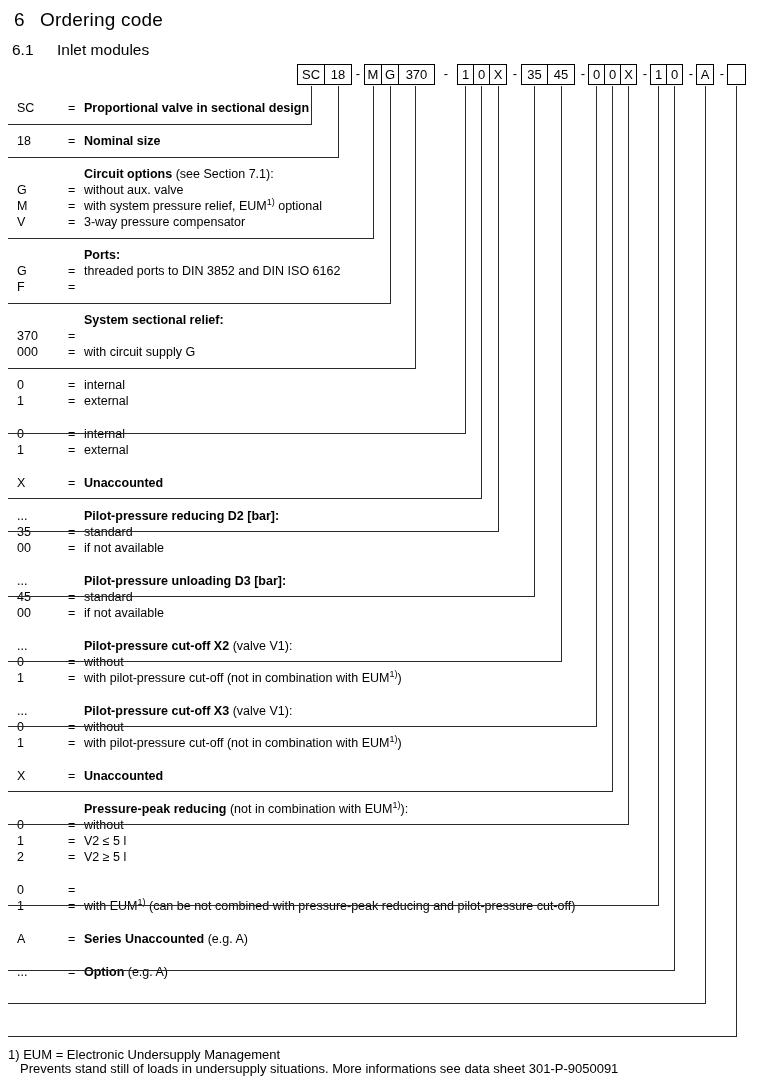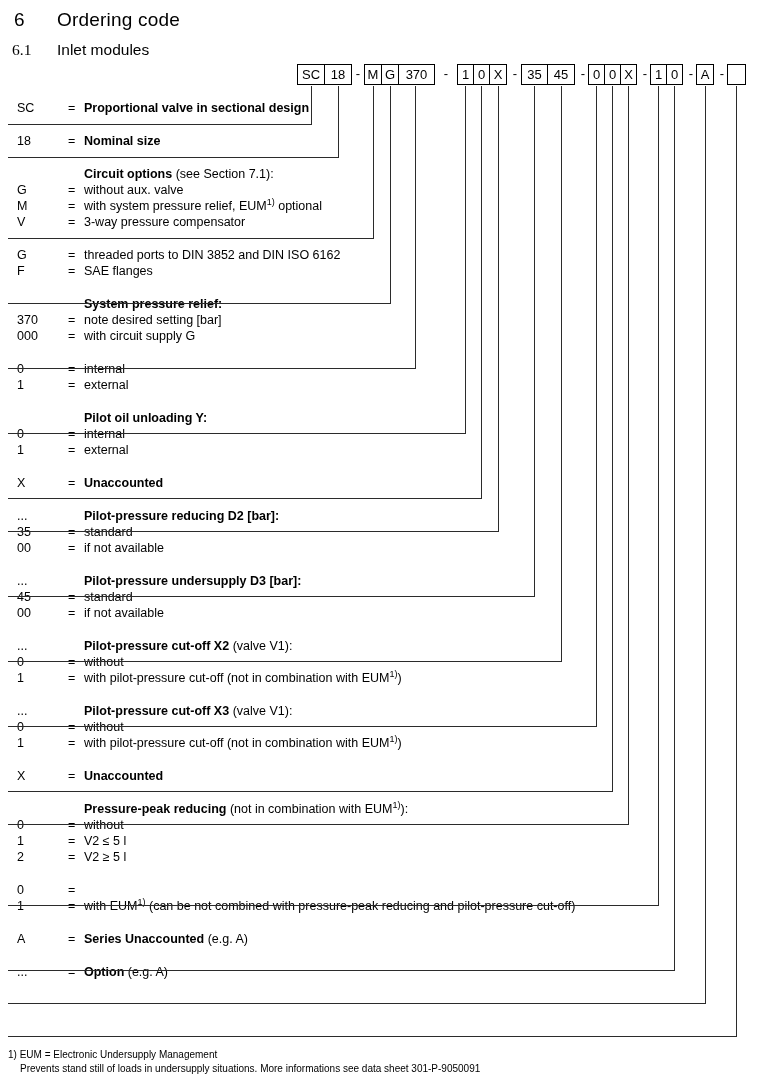--- a/index.html
+++ b/index.html
@@ -23,32 +23,32 @@
   .row.first { padding-top:0; }
   .line { display:flex; line-height:16px; font-size:12.5px; }
   .cell-code { flex:none; width:51px; padding-left:17px; }
   .cell-eq   { flex:none; width:16px; }
   .cell-desc { flex:1; padding-right:16px; }
   .bold { font-weight:bold; }
   sup { font-size:9px; line-height:0; }
   .hline { position:absolute; left:8px; height:1px; background:#2b2b2b; }
   .vline { position:absolute; width:1px; background:#2b2b2b; }
   
-  #footnote { position:absolute; left:8px; top:1048px; font-size:10px; line-height:14px; }
+  #footnote { position:absolute; left:8px; top:1048px; font-size:13px; line-height:14px; }
   #footnote .fn2 { margin-left:12px; }
 </style>
 </head>
 <body>
 
 <div id="page">
 
   <span class="abs h1" style="left:14px; top:9px;">6</span>
-  <span class="abs h1" style="left:57px; top:9px;">Ordering code</span>
-
-  <span class="abs h2" style="left:12px; top:41px;font-family:Liberation Serif, serif;">6.1</span>
+  <span class="abs h1" style="left:40px; top:9px;">Ordering code</span>
+
+  <span class="abs h2" style="left:12px; top:41px;">6.1</span>
   <span class="abs h2" style="left:57px; top:41px;">Inlet modules</span>
 
   <div id="codebar">
       <div class="box" style="left: 297px; width: 28px;">SC</div>
       <div class="box" style="left: 324px; width: 28px;">18</div>
       <div class="sep" style="left: 353px;">-</div>
       <div class="box" style="left: 364px; width: 18px;">M</div>
       <div class="box" style="left: 381px; width: 18px;">G</div>
       <div class="box" style="left: 398px; width: 37px;">370</div>
       <div class="sep" style="left: 441px;">-</div>
@@ -105,42 +105,41 @@
         <div class="line">
           <div class="cell-code">V</div>
           <div class="cell-eq">=</div>
           <div class="cell-desc">3-way pressure compensator</div>
         </div>
       </div>
       <div class="row">
         <div class="line">
           <div class="cell-code"></div>
           <div class="cell-eq"></div>
+          <div class="cell-desc"><span class="bold">Ports:</span></div>
         </div>
         <div class="line">
           <div class="cell-code">G</div>
           <div class="cell-eq">=</div>
           <div class="cell-desc">threaded ports to DIN 3852 and DIN ISO 6162</div>
         </div>
         <div class="line">
           <div class="cell-code">F</div>
           <div class="cell-eq">=</div>
-          <div class="cell-desc">SAE flanges</div>
-        </div>
-      </div>
-      <div class="row">
-        <div class="line">
-          <div class="cell-code"></div>
-          <div class="cell-eq"></div>
-          <div class="cell-desc"><span class="bold">System pressure relief:</span></div>
+        </div>
+      </div>
+      <div class="row">
+        <div class="line">
+          <div class="cell-code"></div>
+          <div class="cell-eq"></div>
+          <div class="cell-desc"><span class="bold">System sectional relief:</span></div>
         </div>
         <div class="line">
           <div class="cell-code">370</div>
           <div class="cell-eq">=</div>
-          <div class="cell-desc">note desired setting [bar]</div>
         </div>
         <div class="line">
           <div class="cell-code">000</div>
           <div class="cell-eq">=</div>
           <div class="cell-desc">with circuit supply G</div>
         </div>
       </div>
       <div class="row">
         <div class="line">
           <div class="cell-code"></div>
@@ -154,21 +153,20 @@
         <div class="line">
           <div class="cell-code">1</div>
           <div class="cell-eq">=</div>
           <div class="cell-desc">external</div>
         </div>
       </div>
       <div class="row">
         <div class="line">
           <div class="cell-code"></div>
           <div class="cell-eq"></div>
-          <div class="cell-desc"><span class="bold">Pilot oil unloading Y:</span></div>
         </div>
         <div class="line">
           <div class="cell-code">0</div>
           <div class="cell-eq">=</div>
           <div class="cell-desc">internal</div>
         </div>
         <div class="line">
           <div class="cell-code">1</div>
           <div class="cell-eq">=</div>
           <div class="cell-desc">external</div>
@@ -195,21 +193,21 @@
         <div class="line">
           <div class="cell-code">00</div>
           <div class="cell-eq">=</div>
           <div class="cell-desc">if not available</div>
         </div>
       </div>
       <div class="row">
         <div class="line">
           <div class="cell-code">...</div>
           <div class="cell-eq"></div>
-          <div class="cell-desc"><span class="bold">Pilot-pressure undersupply D3 [bar]:</span></div>
+          <div class="cell-desc"><span class="bold">Pilot-pressure unloading D3 [bar]:</span></div>
         </div>
         <div class="line">
           <div class="cell-code">45</div>
           <div class="cell-eq">=</div>
           <div class="cell-desc">standard</div>
         </div>
         <div class="line">
           <div class="cell-code">00</div>
           <div class="cell-eq">=</div>
           <div class="cell-desc">if not available</div>

